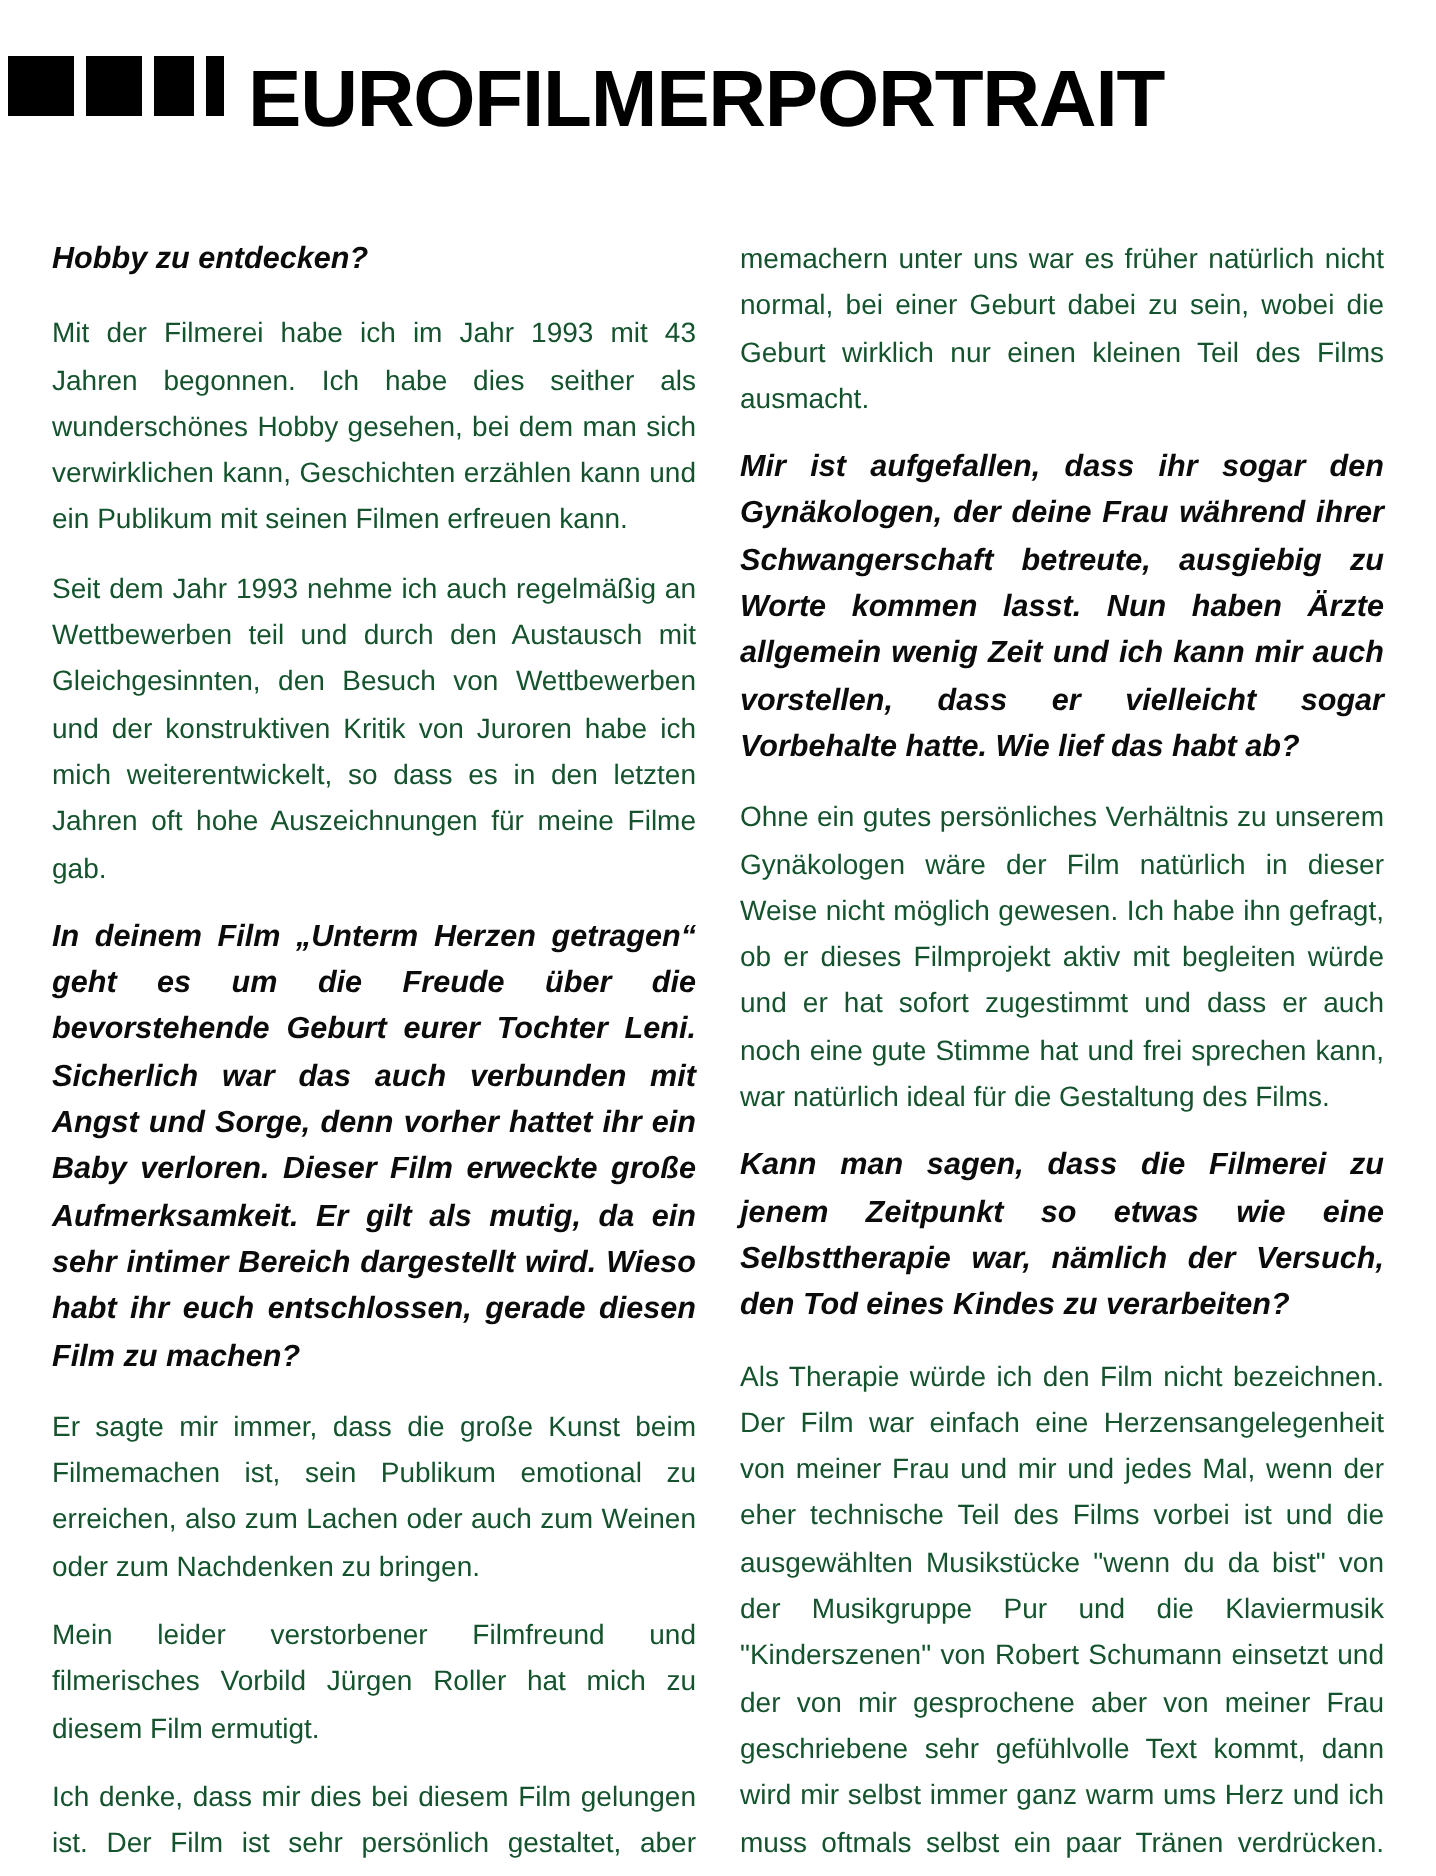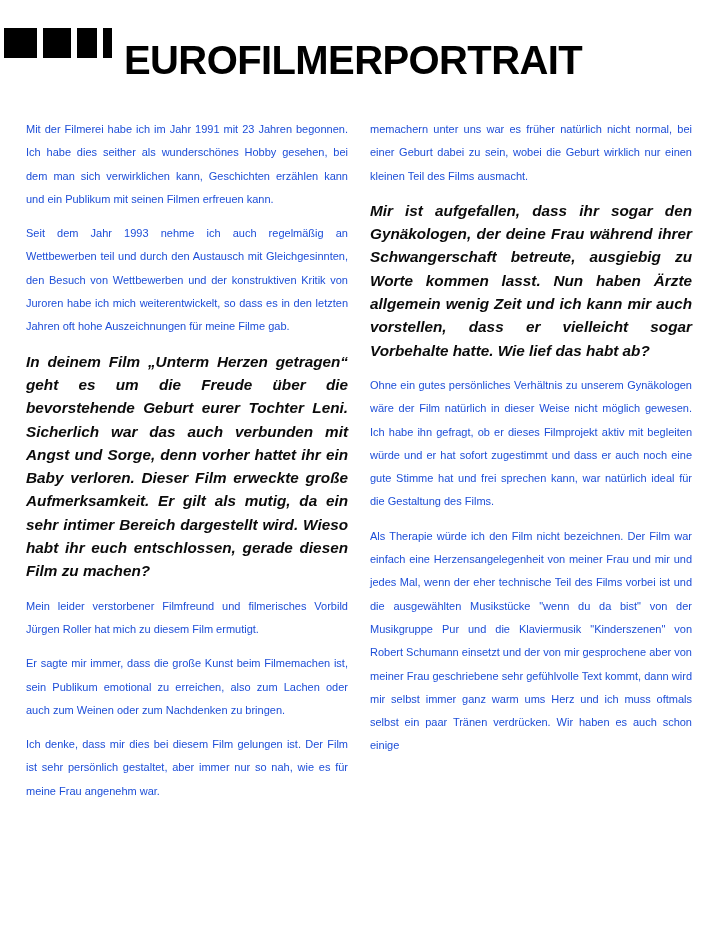--- a/index.html
+++ b/index.html
@@ -37,21 +37,21 @@
     height: 30px;
   }
   .bar.b1 { width: 33px; }
   .bar.b2 { width: 28px; }
   .bar.b3 { width: 20px; }
   .bar.b4 { width: 9px; }
 
   .mast-title {
     position: absolute;
     left: 124px;
-    top: 36px;
+    top: 26px;
     font-family: "Liberation Sans", sans-serif;
     font-weight: bold;
     font-size: 40px;
     letter-spacing: -0.6px;
     line-height: 48px;
     color: #000000;
     white-space: nowrap;
   }
 
   
@@ -65,27 +65,27 @@
     gap: 22px;
     padding: 0 26px;
     box-sizing: border-box;
   }
   .col {
     width: 322px;
     flex: 0 0 322px;
   }
 
   .para {
-    font-size: 11px;
+    font-size: 14px;
     line-height: 23.3px;
     text-align: justify;
     text-justify: inter-word;
     margin: 0 0 11px 0;
     hyphens: manual;
-    color: #1d4ed8;
+    color: #14532d;
   }
   .para:last-child { margin-bottom: 0; }
 
   .question {
     font-size: 15.3px;
     line-height: 23.3px;
     font-weight: bold;
     font-style: italic;
     text-align: justify;
     text-justify: inter-word;
@@ -106,29 +106,31 @@
     <span class="bar b2"></span>
     <span class="bar b3"></span>
     <span class="bar b4"></span>
   </div>
   <div class="mast-title">EUROFILMERPORTRAIT</div>
 </div>
 
 <div class="columns">
 
   <div class="col">
-    <p class="para">Mit der Filmerei habe ich im Jahr 1991 mit 23 Jahren begonnen. Ich habe dies seither als wunderschönes Hobby gesehen, bei dem man sich verwirklichen kann, Geschichten erzählen kann und ein Publikum mit seinen Filmen erfreuen kann.</p>
+    <p class="question lead-question">Hobby zu entdecken?</p>
+    <p class="para">Mit der Filmerei habe ich im Jahr 1993 mit 43 Jahren begonnen. Ich habe dies seither als wunderschönes Hobby gesehen, bei dem man sich verwirklichen kann, Geschichten erzählen kann und ein Publikum mit seinen Filmen erfreuen kann.</p>
     <p class="para">Seit dem Jahr 1993 nehme ich auch regelmäßig an Wettbewerben teil und durch den Austausch mit Gleichgesinnten, den Besuch von Wettbewerben und der konstruktiven Kritik von Juroren habe ich mich weiterentwickelt, so dass es in den letzten Jahren oft hohe Auszeichnungen für meine Filme gab.</p>
     <p class="question">In deinem Film „Unterm Herzen getragen“ geht es um die Freude über die bevorstehende Geburt eurer Tochter Leni. Sicherlich war das auch verbunden mit Angst und Sorge, denn vorher hattet ihr ein Baby verloren. Dieser Film erweckte große Aufmerksamkeit. Er gilt als mutig, da ein sehr intimer Bereich dargestellt wird. Wieso habt ihr euch entschlossen, gerade diesen Film zu machen?</p>
+    <p class="para">Er sagte mir immer, dass die große Kunst beim Filmemachen ist, sein Publikum emotional zu erreichen, also zum Lachen oder auch zum Weinen oder zum Nachdenken zu bringen.</p>
     <p class="para">Mein leider verstorbener Filmfreund und filmerisches Vorbild Jürgen Roller hat mich zu diesem Film ermutigt.</p>
-    <p class="para">Er sagte mir immer, dass die große Kunst beim Filmemachen ist, sein Publikum emotional zu erreichen, also zum Lachen oder auch zum Weinen oder zum Nachdenken zu bringen.</p>
     <p class="para">Ich denke, dass mir dies bei diesem Film gelungen ist. Der Film ist sehr persönlich gestaltet, aber immer nur so nah, wie es für meine Frau angenehm war.</p>
 
   </div>
 
   <div class="col">
     <p class="para">memachern unter uns war es früher natürlich nicht normal, bei einer Geburt dabei zu sein, wobei die Geburt wirklich nur einen kleinen Teil des Films ausmacht.</p>
     <p class="question">Mir ist aufgefallen, dass ihr sogar den Gynäkologen, der deine Frau während ihrer Schwangerschaft betreute, ausgiebig zu Worte kommen lasst. Nun haben Ärzte allgemein wenig Zeit und ich kann mir auch vorstellen, dass er vielleicht sogar Vorbehalte hatte. Wie lief das habt ab?</p>
     <p class="para">Ohne ein gutes persönliches Verhältnis zu unserem Gynäkologen wäre der Film natürlich in dieser Weise nicht möglich gewesen. Ich habe ihn gefragt, ob er dieses Filmprojekt aktiv mit begleiten würde und er hat sofort zugestimmt und dass er auch noch eine gute Stimme hat und frei sprechen kann, war natürlich ideal für die Gestaltung des Films.</p>
+    <p class="question">Kann man sagen, dass die Filmerei zu jenem Zeitpunkt so etwas wie eine Selbsttherapie war, nämlich der Versuch, den Tod eines Kindes zu verarbeiten?</p>
     <p class="para">Als Therapie würde ich den Film nicht bezeichnen. Der Film war einfach eine Herzensangelegenheit von meiner Frau und mir und jedes Mal, wenn der eher technische Teil des Films vorbei ist und die ausgewählten Musikstücke "wenn du da bist" von der Musikgruppe Pur und die Klaviermusik "Kinderszenen" von Robert Schumann einsetzt und der von mir gesprochene aber von meiner Frau geschriebene sehr gefühlvolle Text kommt, dann wird mir selbst immer ganz warm ums Herz und ich muss oftmals selbst ein paar Tränen verdrücken. Wir haben es auch schon einige</p>
   </div>
 
 </div>
 
 </body></html>

